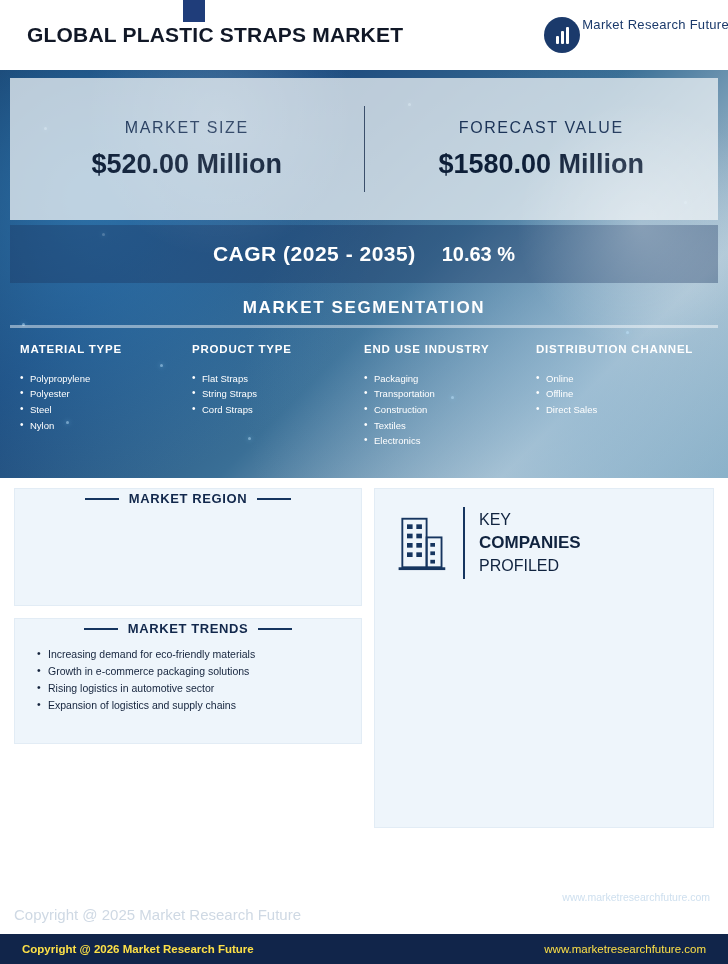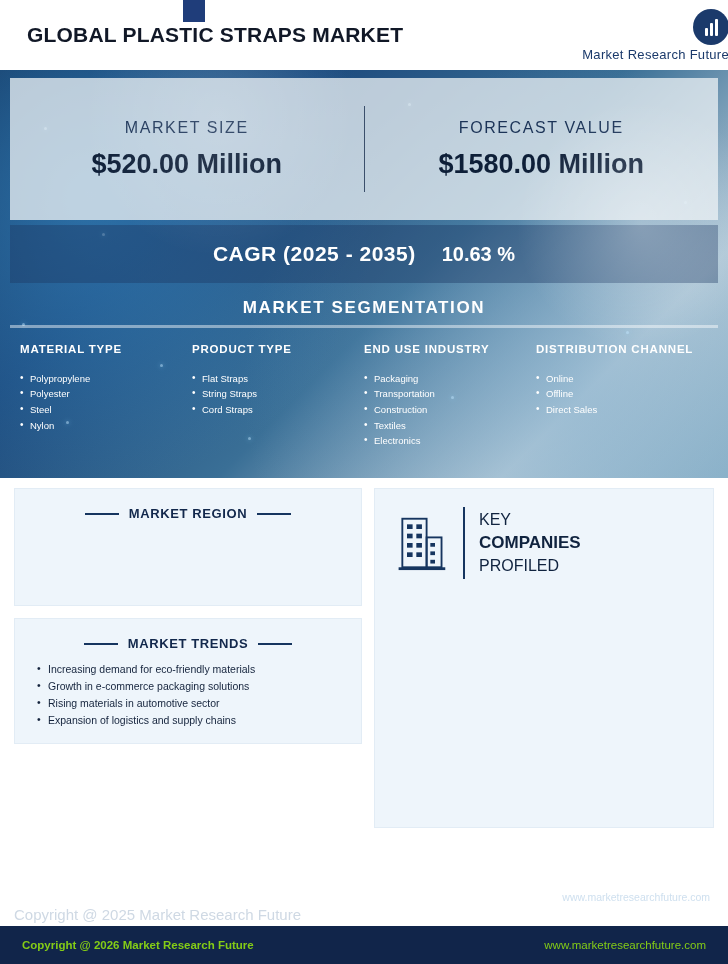--- a/index.html
+++ b/index.html
@@ -20,21 +20,21 @@
     position: absolute; top: 0; left: 15px;
     width: 728px; height: 70px;
     background: #ffffff;
     display: flex; align-items: center; justify-content: space-between;
     padding: 0 14px 0 12px;
   }
   .header-title {
     font-size: 21px; font-weight: bold; color: #111827;
     letter-spacing: 0.2px;
   }
-  .logo { display: flex; align-items: flex-end; gap: 2px; position: relative; flex-direction: column; }
+  .logo { display: flex; align-items: flex-start; gap: 2px; position: relative; }
   .logo-mark {
     width: 36px; height: 36px; border-radius: 50%;
     background: #1b3a6b;
     display: flex; align-items: flex-end; justify-content: center;
     gap: 2px; padding-bottom: 9px;
   }
   .logo-mark i { display: block; width: 3px; background: #ffffff; border-radius: 1px; }
   .logo-mark i:nth-child(1) { height: 8px; }
   .logo-mark i:nth-child(2) { height: 13px; }
   .logo-mark i:nth-child(3) { height: 17px; }
@@ -134,21 +134,21 @@
     position: absolute;
     background: #eef5fb;
     border: 1px solid #e2ecf5;
   }
   .card h3 {
     text-align: center; color: #12284c; font-size: 13px;
     font-weight: bold; letter-spacing: .6px; padding-top: 14px;
   }
   .rule {
     display: flex; align-items: center; justify-content: center; gap: 10px;
-    padding-top: 17px;
+    padding-top: 2px;
   }
   .rule span.line { width: 34px; height: 2px; background: #16355f; display: block; }
   .rule h3 { padding-top: 0; }
 
   #market-region { left: 14px; top: 10px; width: 348px; height: 118px; }
   #market-trends { left: 14px; top: 140px; width: 348px; height: 126px; }
   #market-opportunity { left: 14px; top: 278px; width: 348px; height: 116px; }
   #key-companies { left: 374px; top: 10px; width: 340px; height: 340px; }
 
   .bullet-list { list-style: none; padding: 10px 16px 0 22px; }
@@ -183,24 +183,24 @@
     font-size: 15px; font-weight: normal; color: #cfd9e4;
   }
   .watermark-right {
     position: absolute; right: 18px; top: 413px;
     font-size: 10.5px; color: #cfe0ef;
   }
 
   
   .footer {
     position: absolute; bottom: 0; left: 0;
-    width: 728px; height: 38px;
+    width: 728px; height: 30px;
     background: #11254a;
     display: flex; align-items: center; justify-content: space-between;
-    padding: 0 22px; color: #84cc16;
+    padding: 0 22px; color: #fde047;
   }
   .footer-left { font-size: 11.5px; font-weight: bold; }
   .footer-right { font-size: 11.5px; }
 </style>
 </head>
 <body>
 
 <div class="page">
 
   <div class="header">
@@ -306,21 +306,21 @@
 
     <div class="card" id="market-trends">
       <div class="rule">
         <span class="line"></span>
         <h3>MARKET TRENDS</h3>
         <span class="line"></span>
       </div>
       <ul class="bullet-list">
         <li>Increasing demand for eco-friendly materials</li>
         <li>Growth in e-commerce packaging solutions</li>
-        <li>Rising materials in automotive sector</li>
+        <li>Rising logistics in automotive sector</li>
         <li>Expansion of logistics and supply chains</li>
       </ul>
     </div>
 
 
     <div class="card" id="key-companies">
       <div class="kc-head">
         <svg class="building-icon" viewBox="0 0 60 64">
           <rect x="10" y="6" width="26" height="52" fill="none" stroke="#16355f" stroke-width="2"></rect>
           <rect x="36" y="26" width="16" height="32" fill="none" stroke="#16355f" stroke-width="2"></rect>

